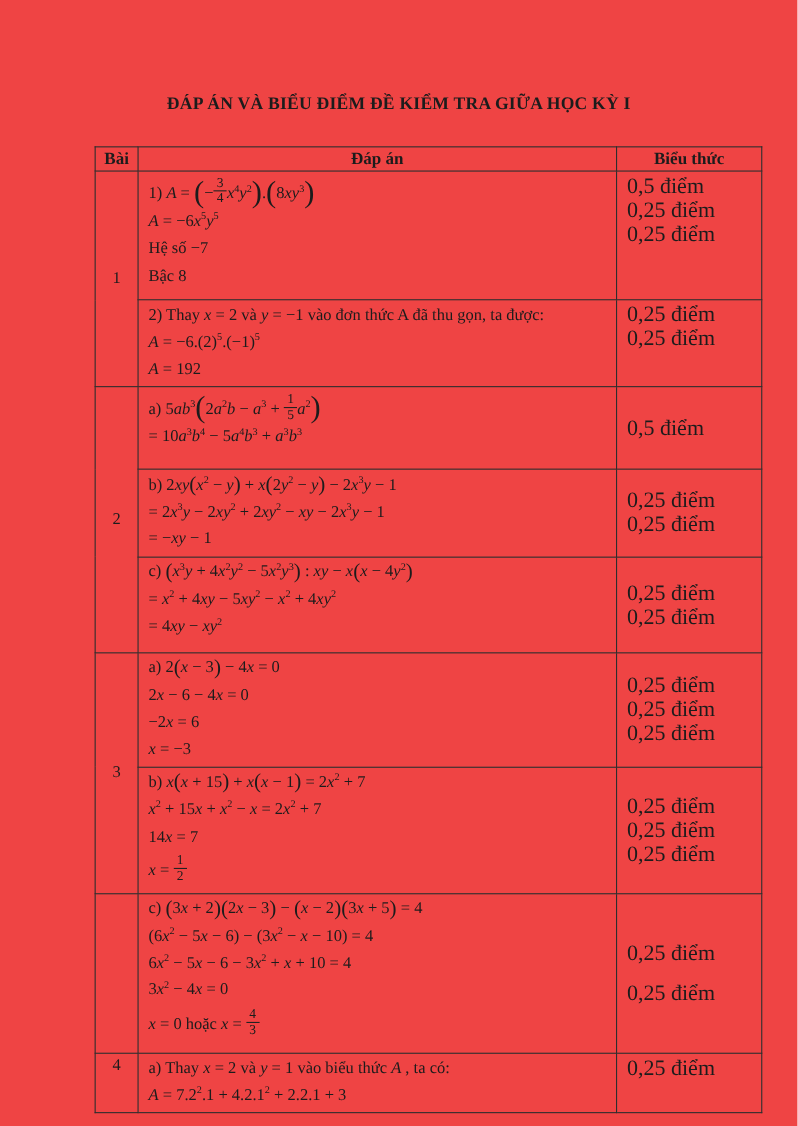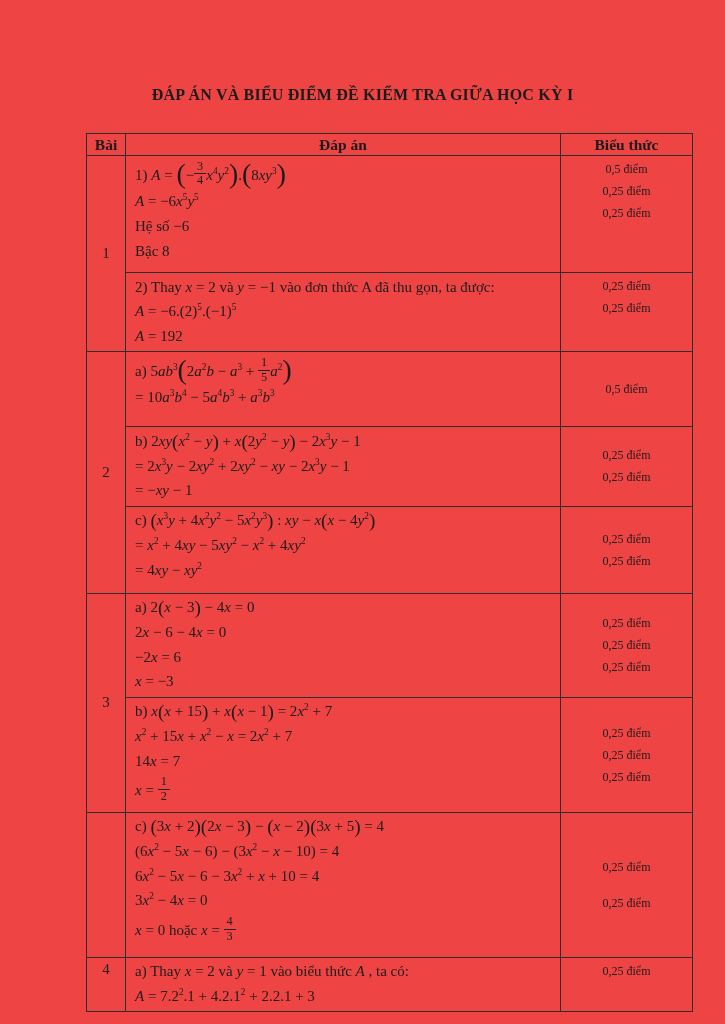--- a/index.html
+++ b/index.html
@@ -20,21 +20,21 @@
     font-size:15.5px;font-weight:bold;text-align:center;vertical-align:middle;padding:1px 2px;
   }
   td.bai{
     text-align:center;vertical-align:middle;font-size:15px;padding:0 2px;
   }
   td.bai.vtopc{vertical-align:top;padding-top:3px;}
   td.ans{
     font-size:15px;padding:2px 8px 2px 9px;vertical-align:top;line-height:1.45;
   }
   td.pts{
-    font-size:12px;text-align:center;padding:2px 9px;line-height:22px;
+    font-size:20px;text-align:left;padding:2px 9px;line-height:22px;
   }
   .vtop{vertical-align:top;}
   .vmid{vertical-align:middle;}
   .pt28{padding-top:28px;}
   .pt3{padding-top:3px;}
   .pt-line{margin:0;}
   .gap .pt-line{margin:14px 0;}
   .ln{padding:1.5px 0;}
   .ln i{font-style:italic;}
   .ln sup{font-size:0.62em;line-height:0;vertical-align:super;letter-spacing:0;}
@@ -65,21 +65,21 @@
       <th>Bài</th>
       <th>Đáp án</th>
       <th>Biểu thức</th>
     </tr>
 
     <tr style="height:117px">
       <td class="bai" rowspan="2">1</td>
       <td class="ans">
             <div class="ln">1) <i>A</i> = <span class="bp">(</span>−<span class="fr"><span>3</span><span>4</span></span><i>x</i><sup>4</sup><i>y</i><sup>2</sup><span class="bp">)</span>.<span class="bp">(</span>8<i>xy</i><sup>3</sup><span class="bp">)</span></div>
             <div class="ln"><i>A</i> = −6<i>x</i><sup>5</sup><i>y</i><sup>5</sup></div>
-            <div class="ln">Hệ số −6</div>
+            <div class="ln">Hệ số −7</div>
             <div class="ln">Bậc 8</div>
           </td>
       <td class="pts vtop pt28">
             <div class="pt-line">0,5 điểm</div>
             <div class="pt-line">0,25 điểm</div>
             <div class="pt-line">0,25 điểm</div>
           </td>
     </tr>
     <tr style="height:69px">
       <td class="ans">

